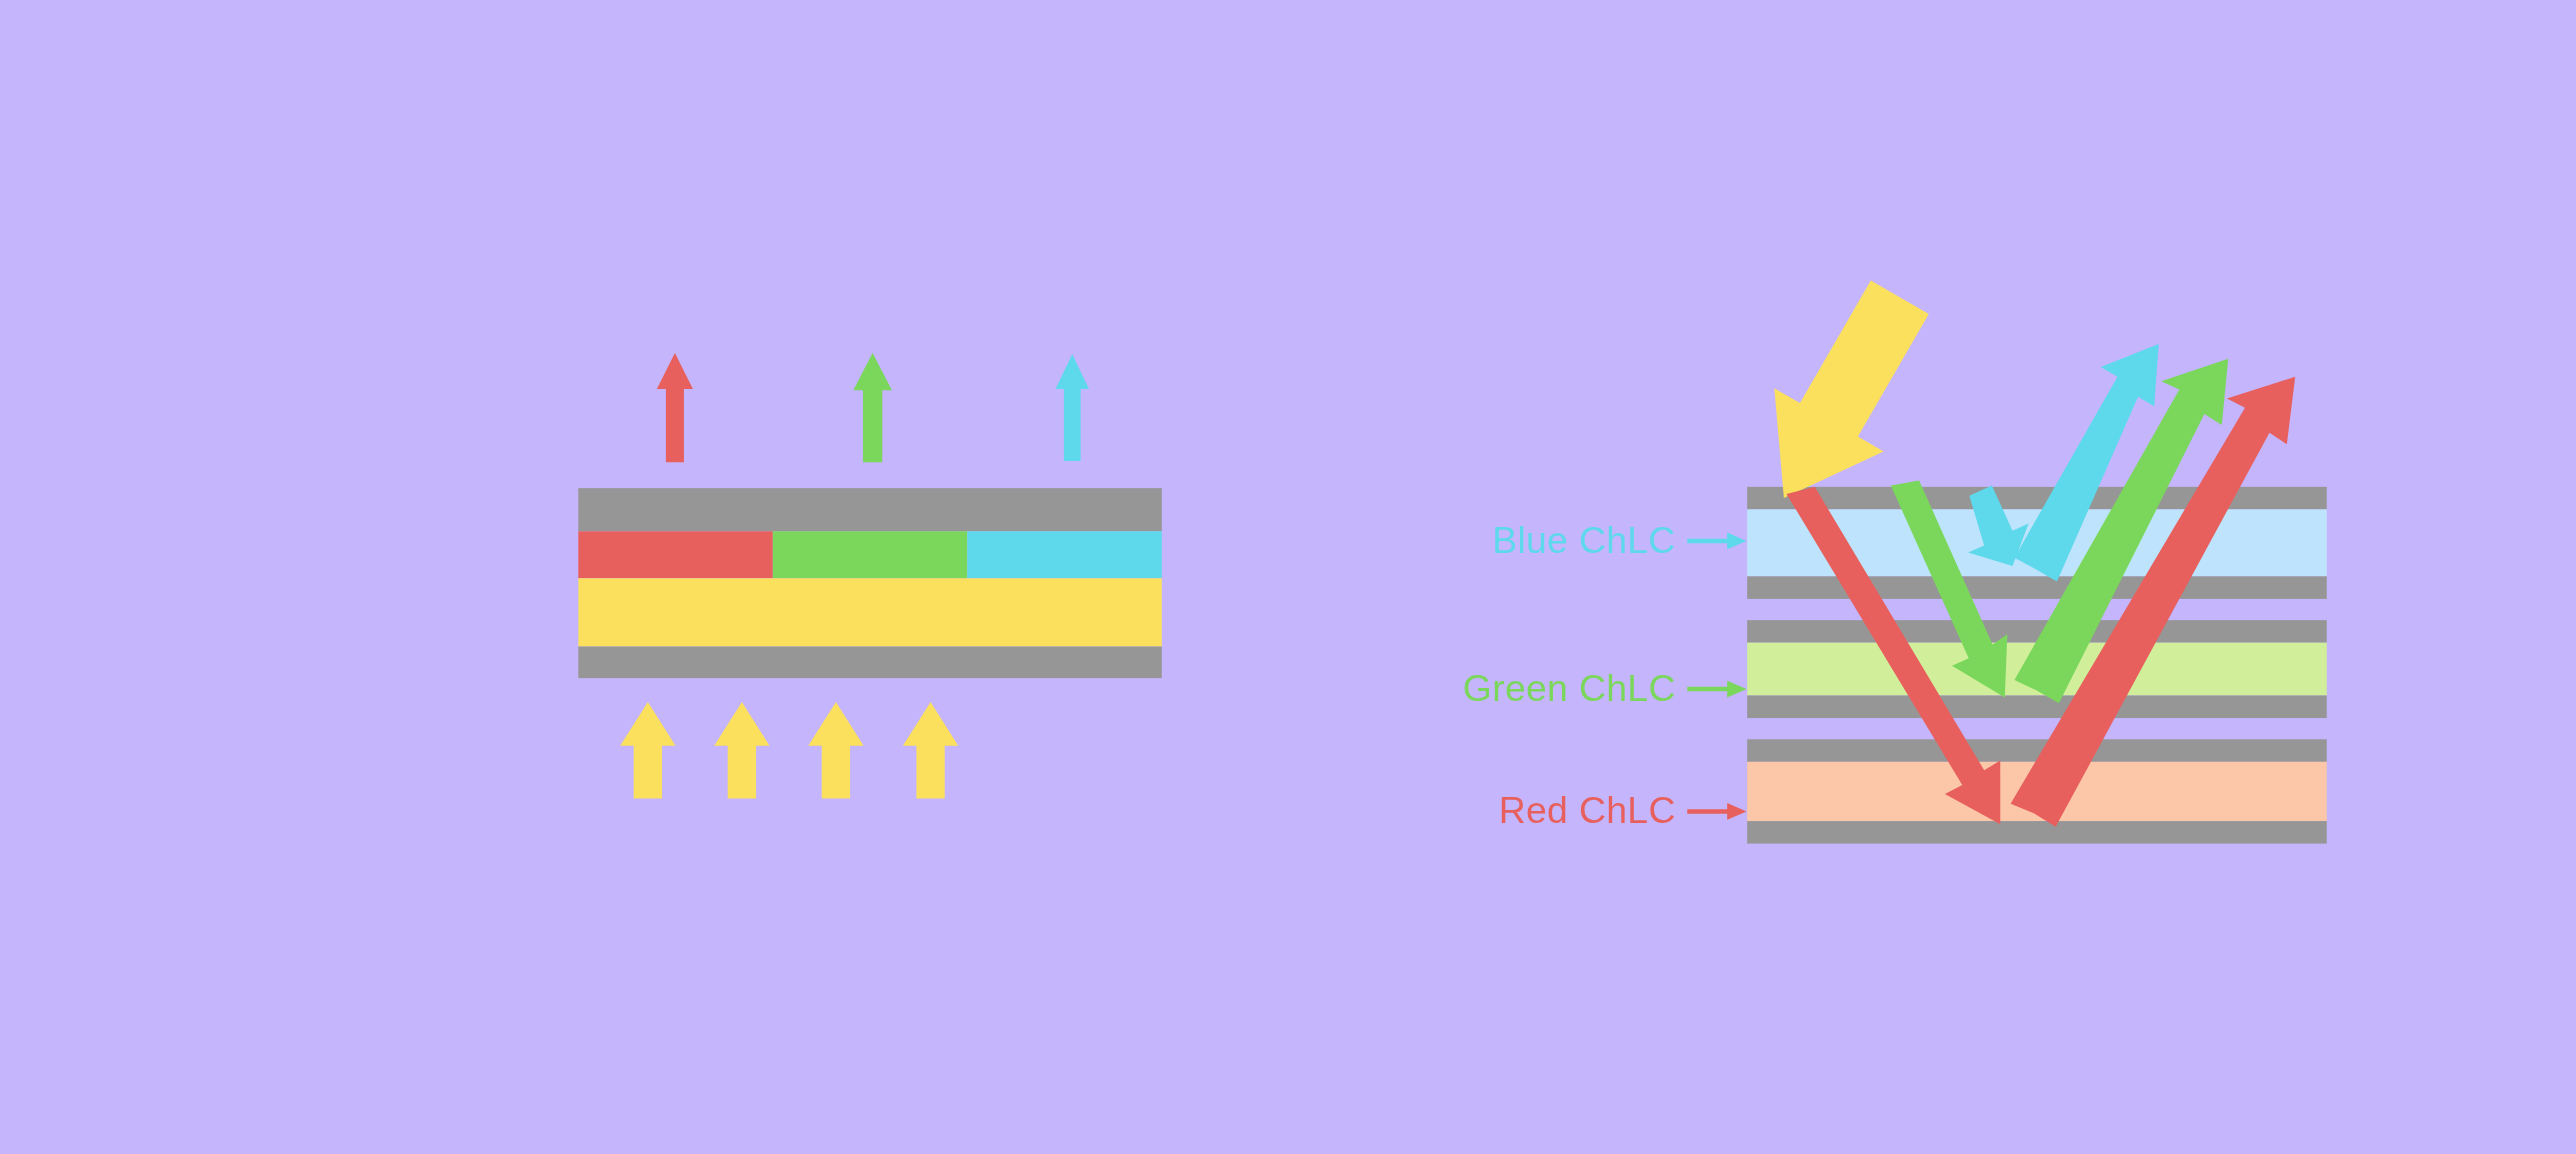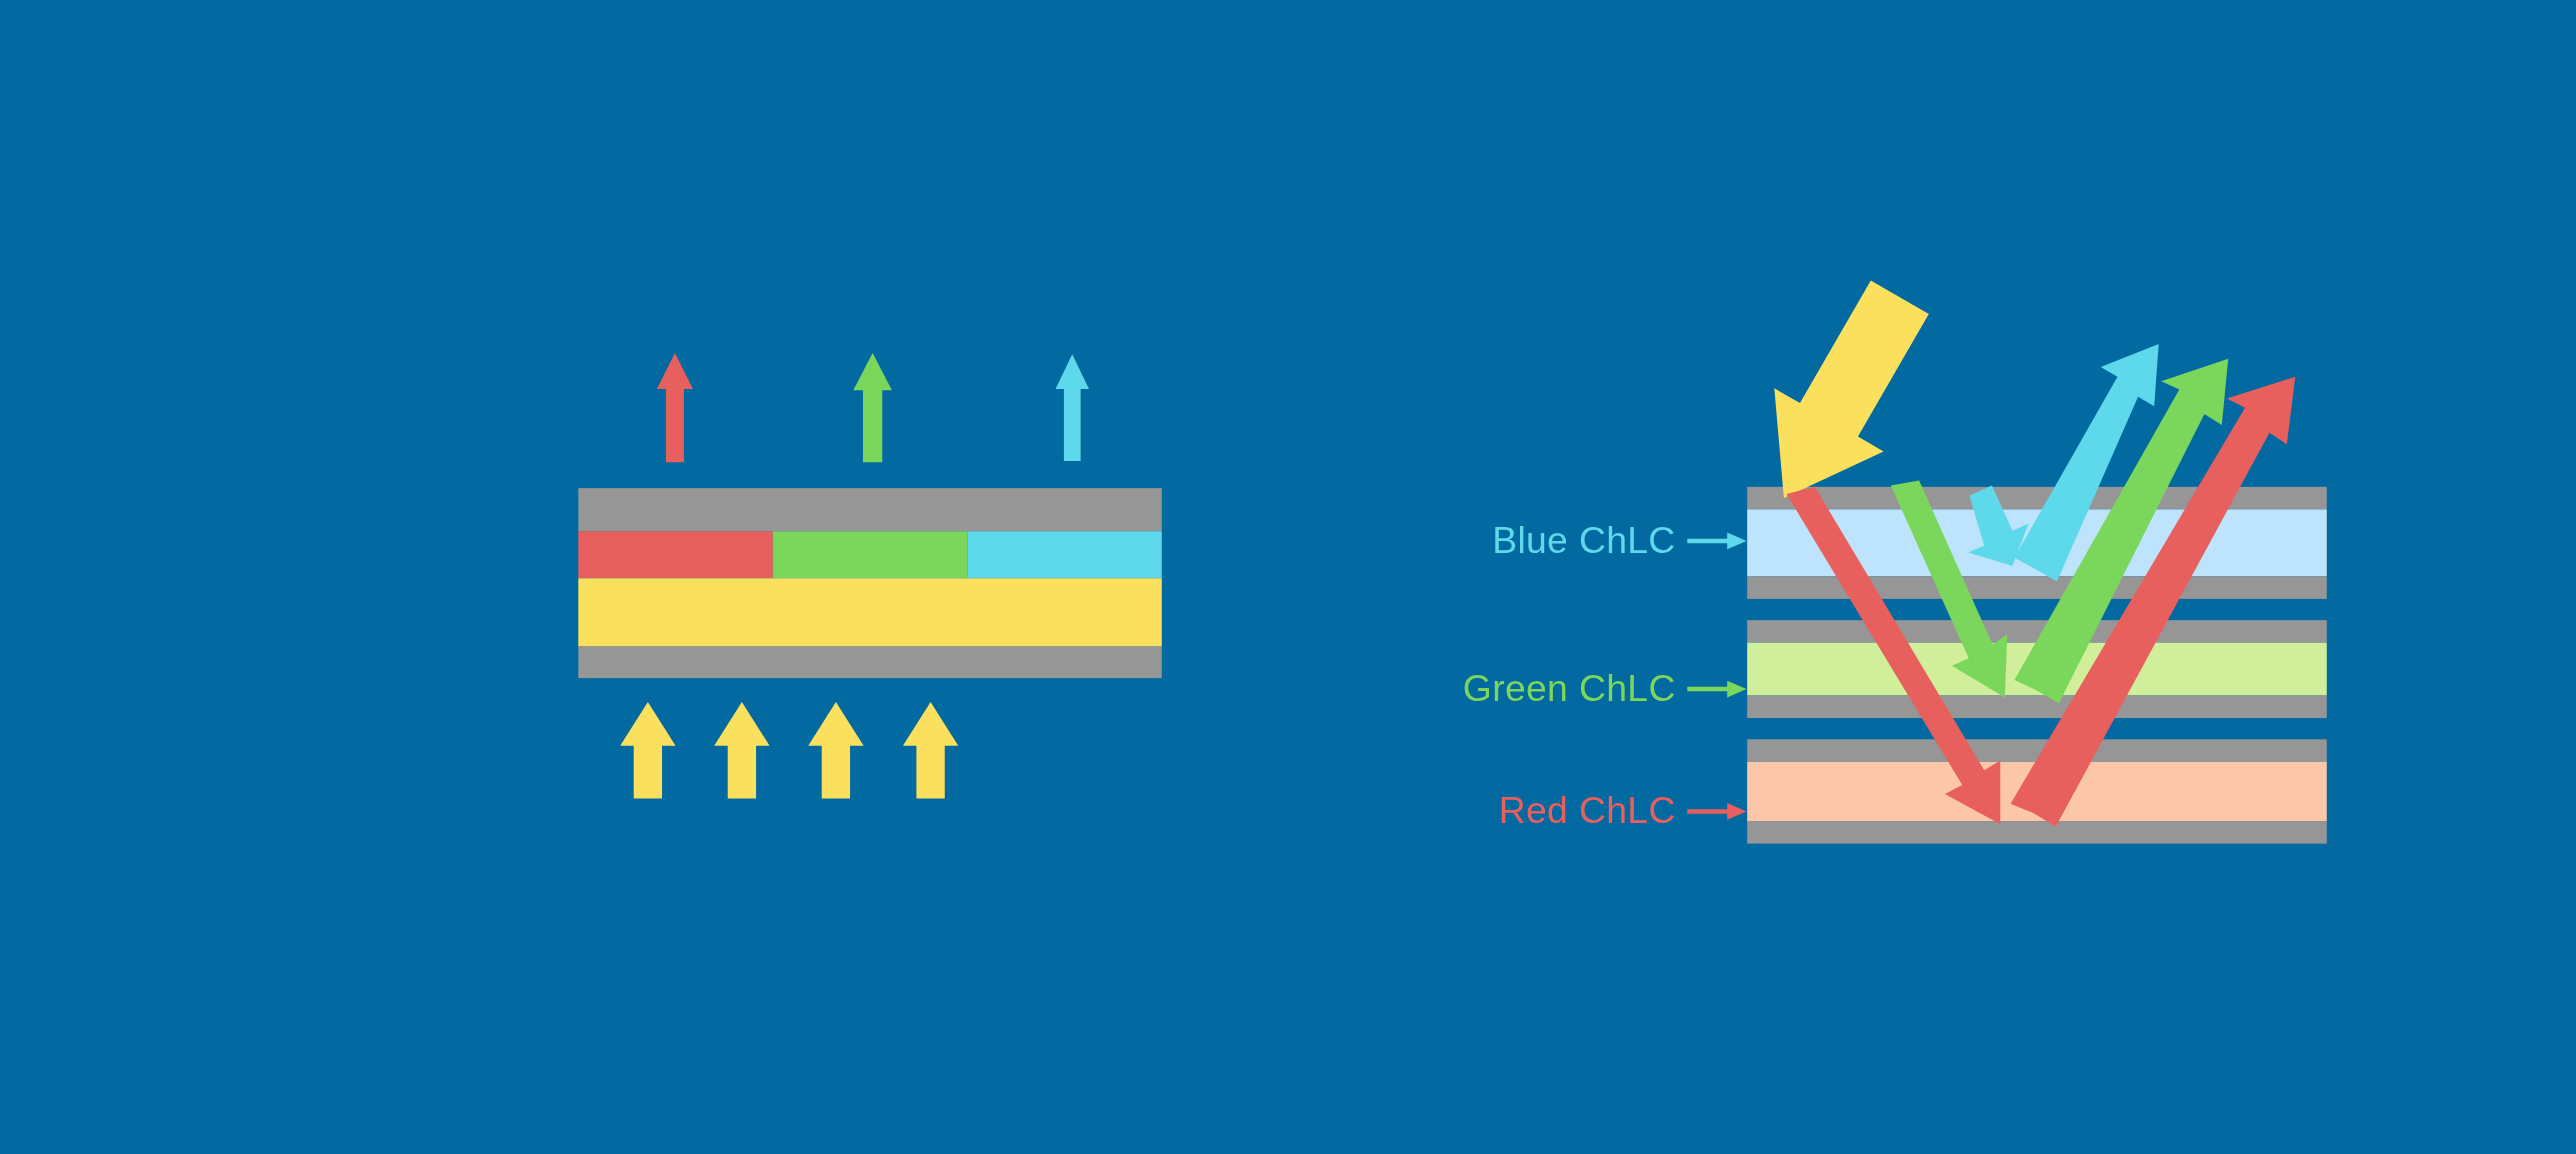--- a/index.html
+++ b/index.html
@@ -1,18 +1,18 @@
 <!DOCTYPE html>
 <html style="font-size:10.3px"><head>
 <meta charset="utf-8">
 <style>
   html,body{margin:0;padding:0;background:#ffffff;}
   body{width:2576px;height:1154px;overflow:hidden;
        font-family:"Liberation Sans","DejaVu Sans",sans-serif;}
-  #stage{position:relative;width:2576px;height:1154px;background:#0369a1;}
+  #stage{position:relative;width:2576px;height:1154px;background:#c4b5fd;}
   svg.layer{position:absolute;left:0;top:0;width:2576px;height:1154px;overflow:visible;}
   .lbl{font-size:58px;font-weight:400;letter-spacing:0.5px;}
 </style>
 </head>
 <body>
 
 <div id="stage">
 
   <svg class="layer" viewBox="0 0 4000 1792" preserveAspectRatio="none">
 

